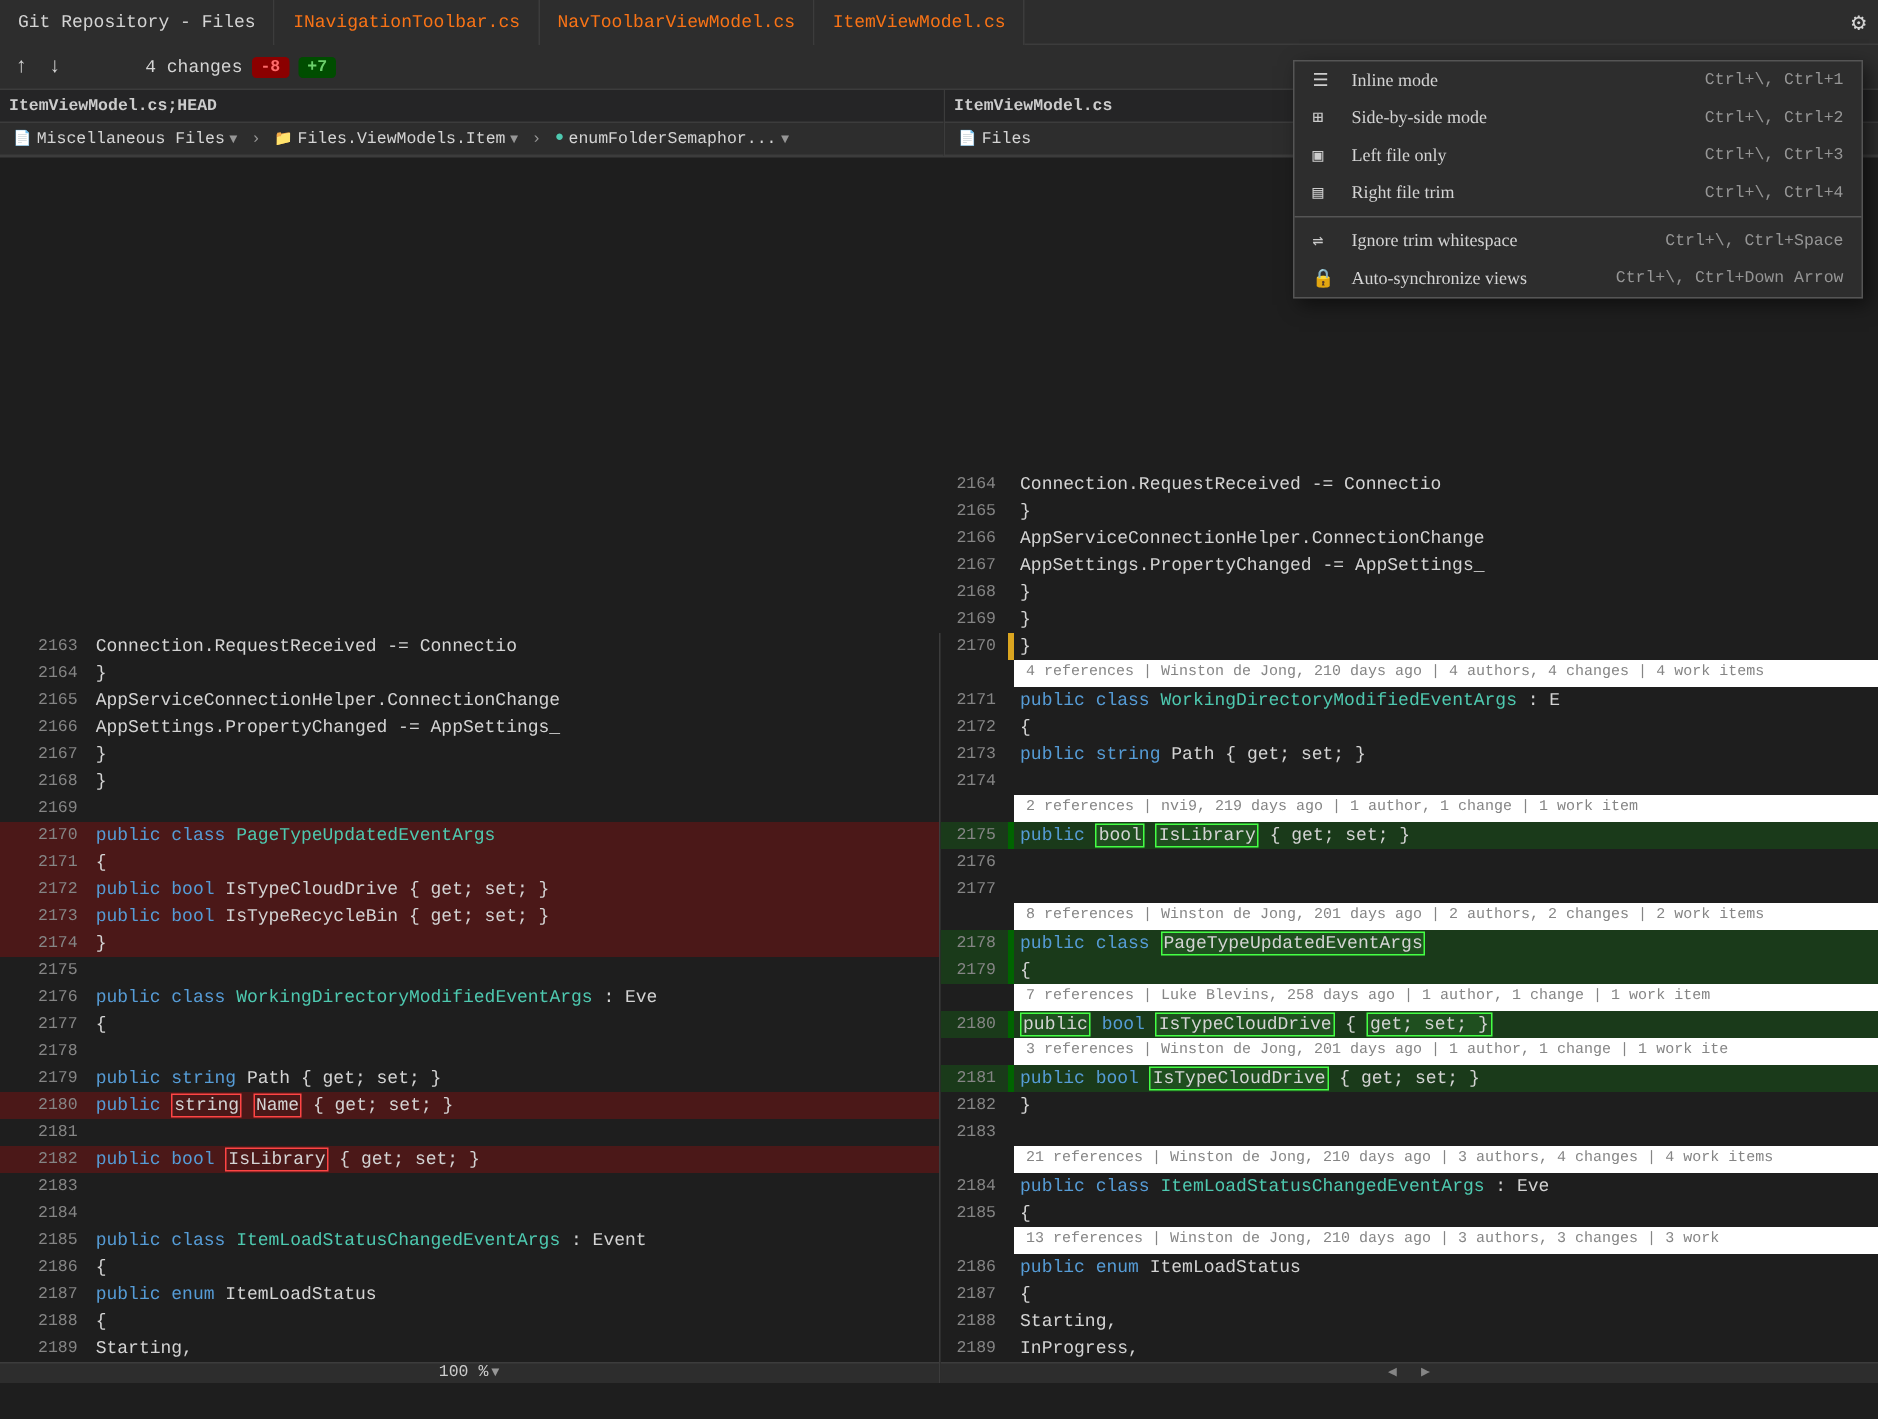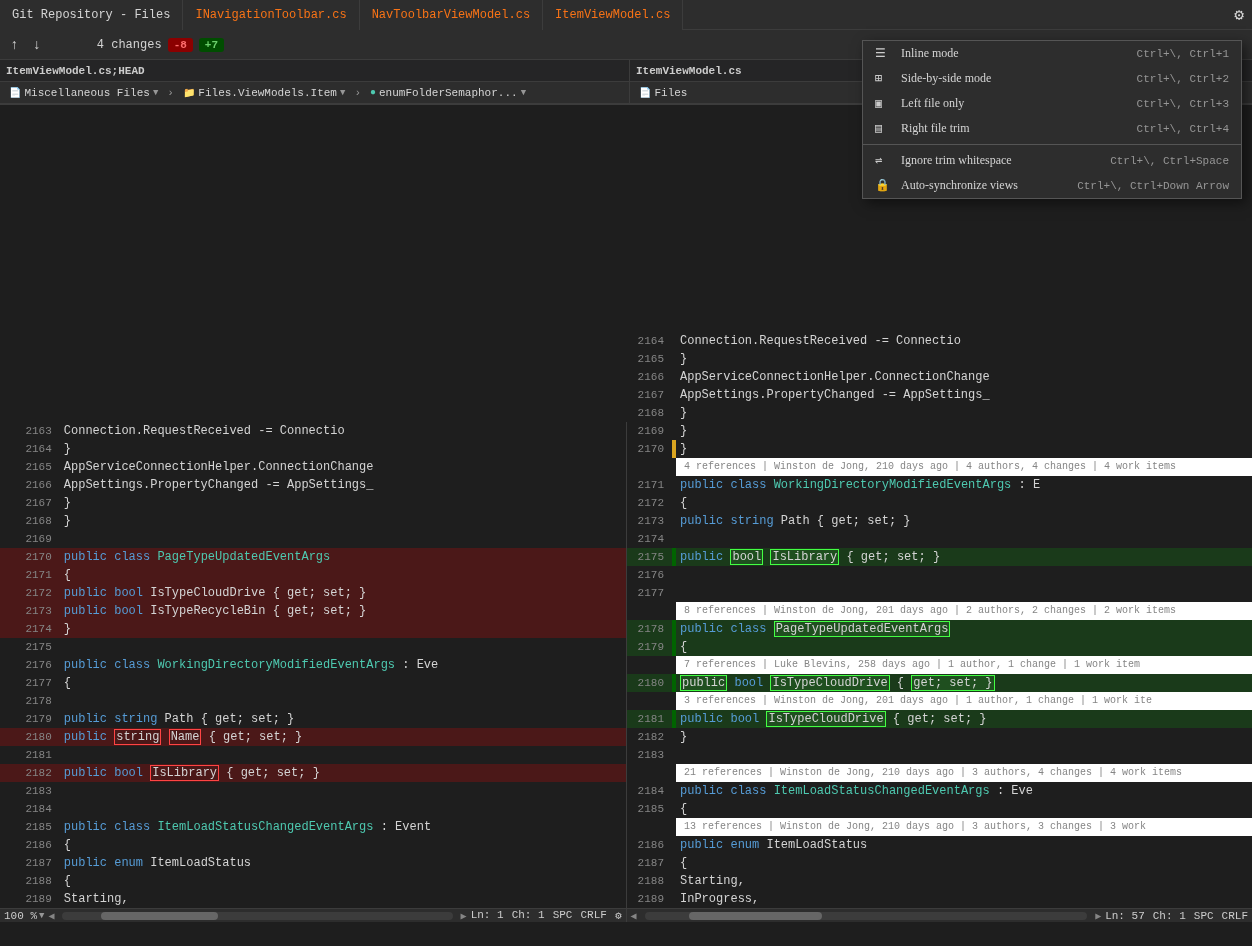--- a/index.html
+++ b/index.html
@@ -282,20 +282,21 @@
 
     
     .code-bottom-bar {
       display: flex;
       align-items: center;
       height: 14px;
       background: #2d2d2d;
       border-top: 1px solid #3c3c3c;
       padding: 0 4px;
       gap: 4px;
+      flex-direction: column;
     }
 
     .zoom-section {
       display: flex;
       align-items: center;
     }
 
     .hscroll-section {
       flex: 1;
       display: flex;
@@ -611,20 +612,25 @@
           <td style="width:4px;"></td>
           <td class="line-content">        <span class="keyword">public</span> <span class="keyword">string</span> Path { get; set; }</td>
         </tr>
 
         <tr>
           <td class="line-num">2174</td>
           <td style="width:4px;"></td>
           <td class="line-content"></td>
         </tr>
 
+        <tr>
+          <td class="line-num"></td>
+          <td style="width:4px;"></td>
+          <td class="code-lens">2 references | nvi9, 219 days ago | 1 author, 1 change | 1 work item</td>
+        </tr>
 
         <tr class="line-added">
           <td class="line-num">2175</td>
           <td style="width:4px; background:#006400;"></td>
           <td class="line-content">        <span class="keyword">public</span> <span class="highlight-box-green">bool</span> <span class="highlight-box-green">IsLibrary</span> { get; set; }</td>
         </tr>
 
         <tr>
           <td class="line-num">2176</td>
           <td style="width:4px;"></td>

